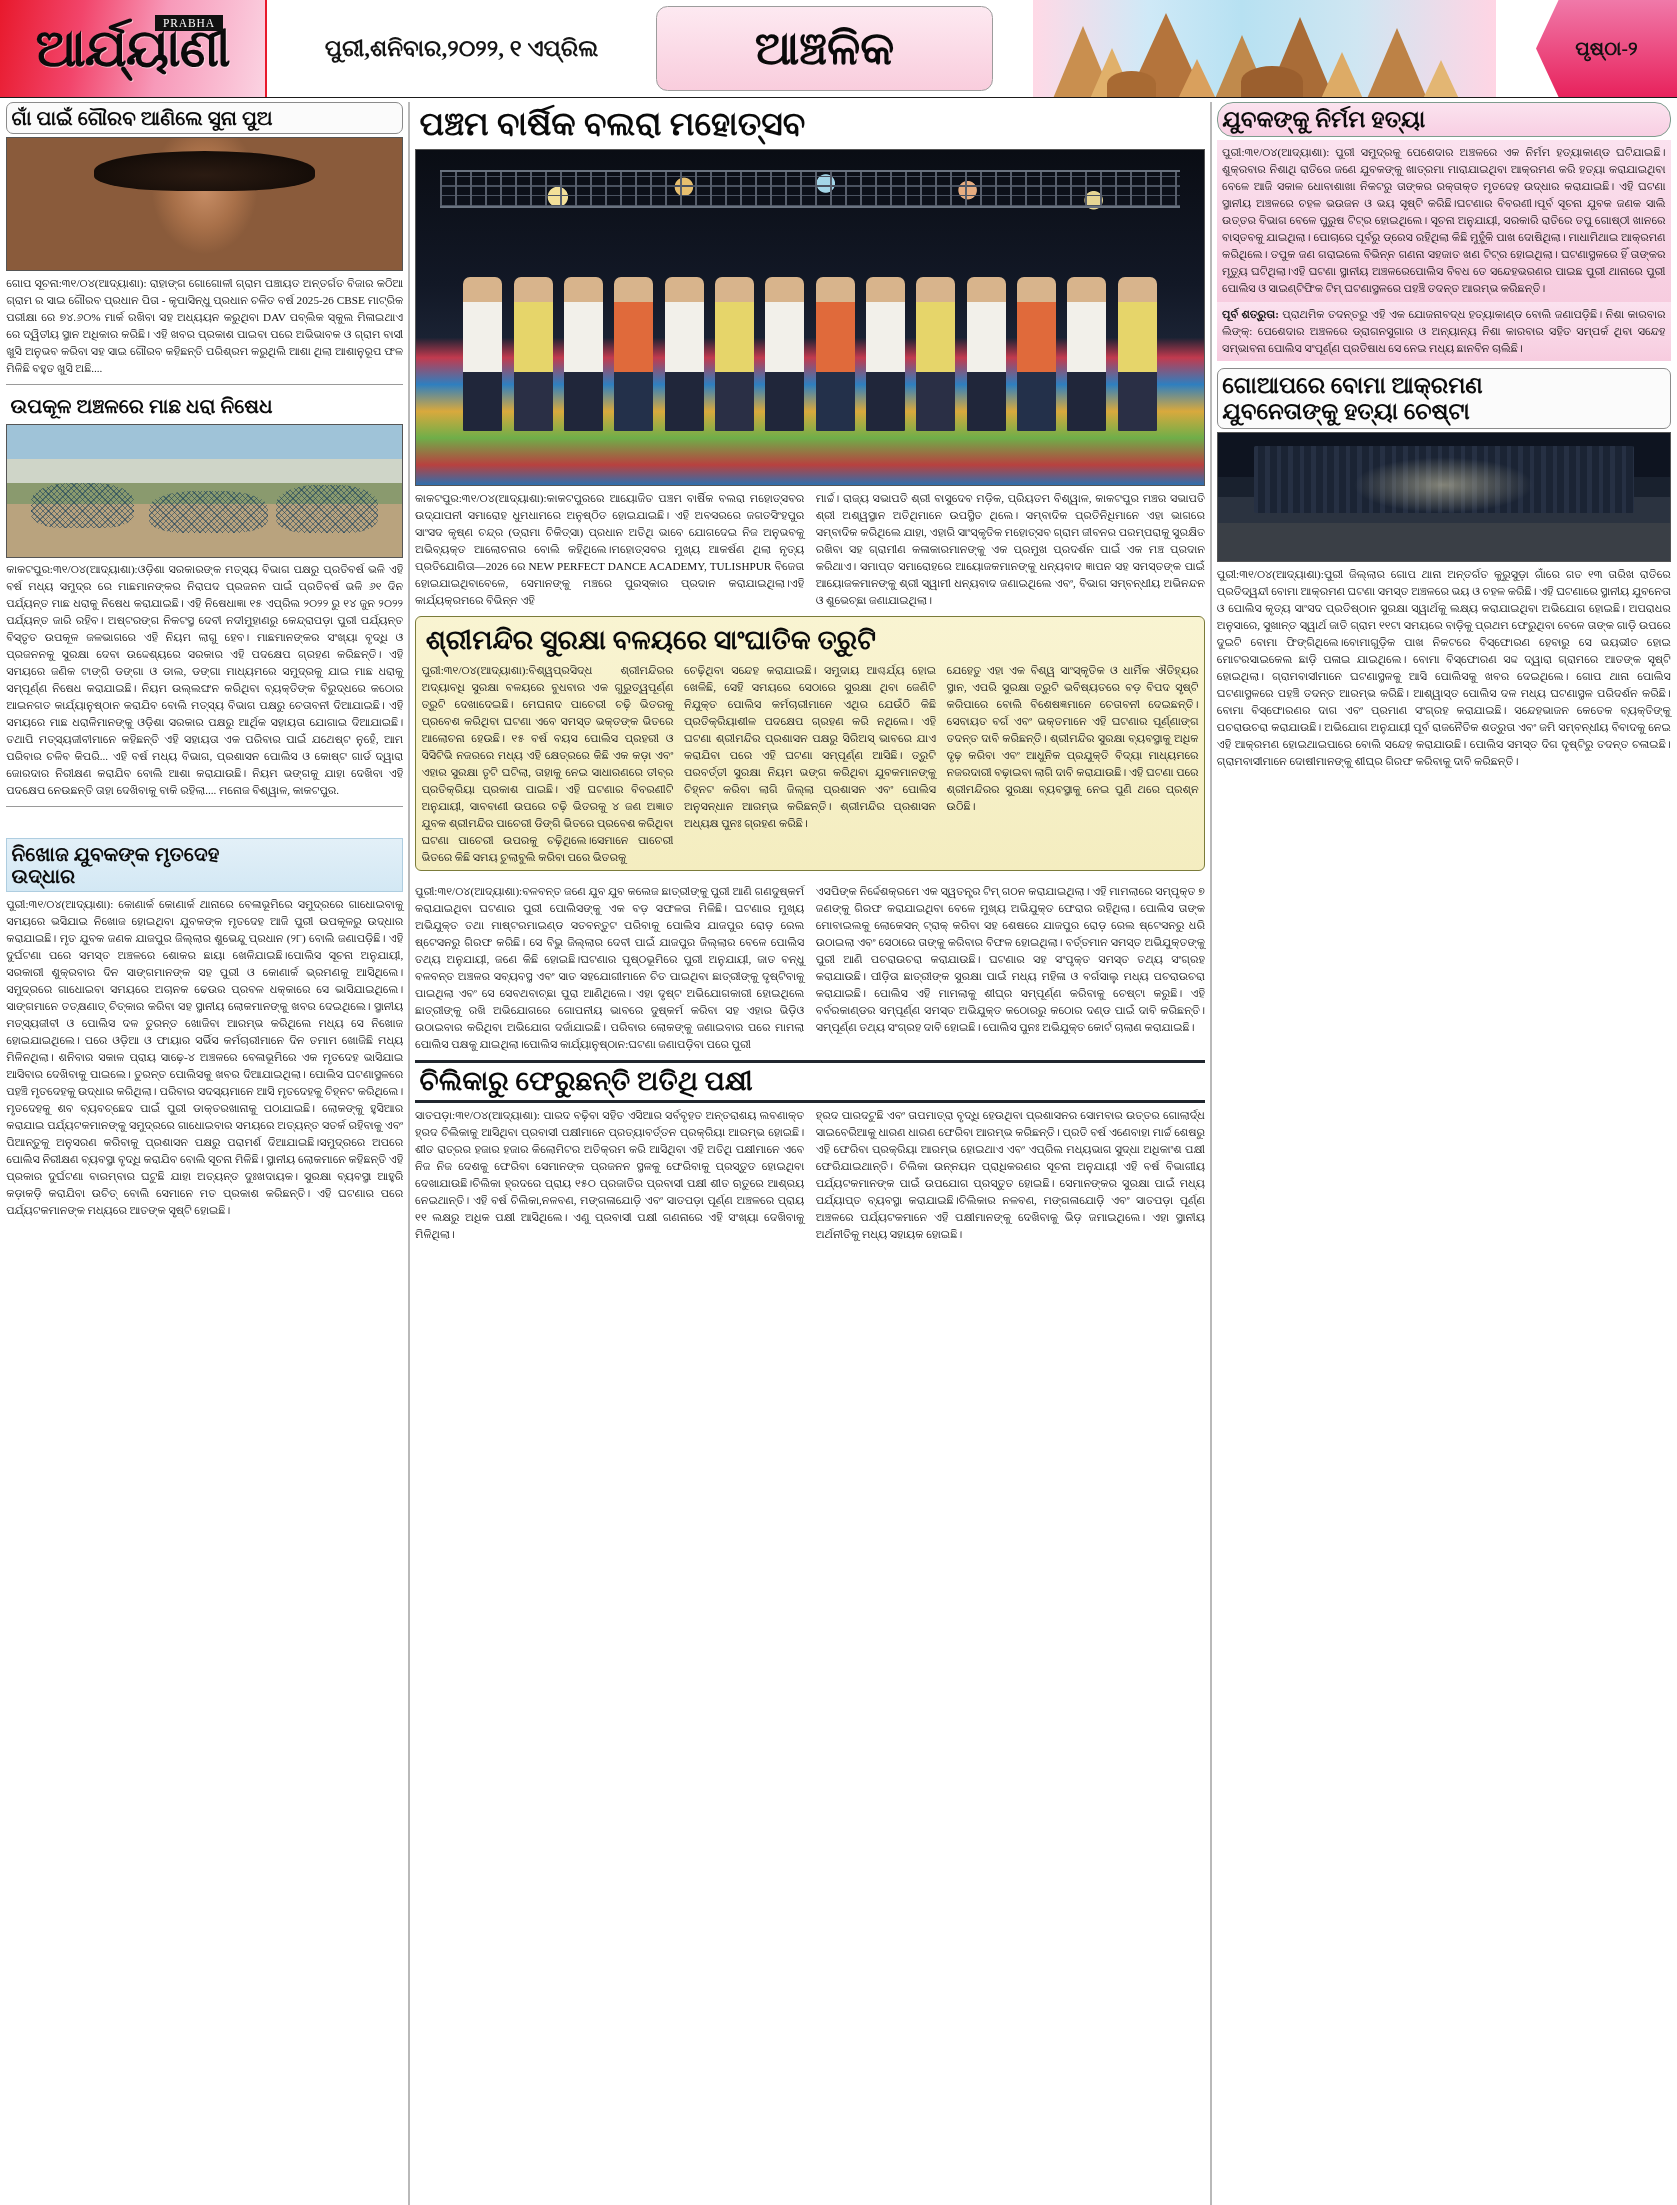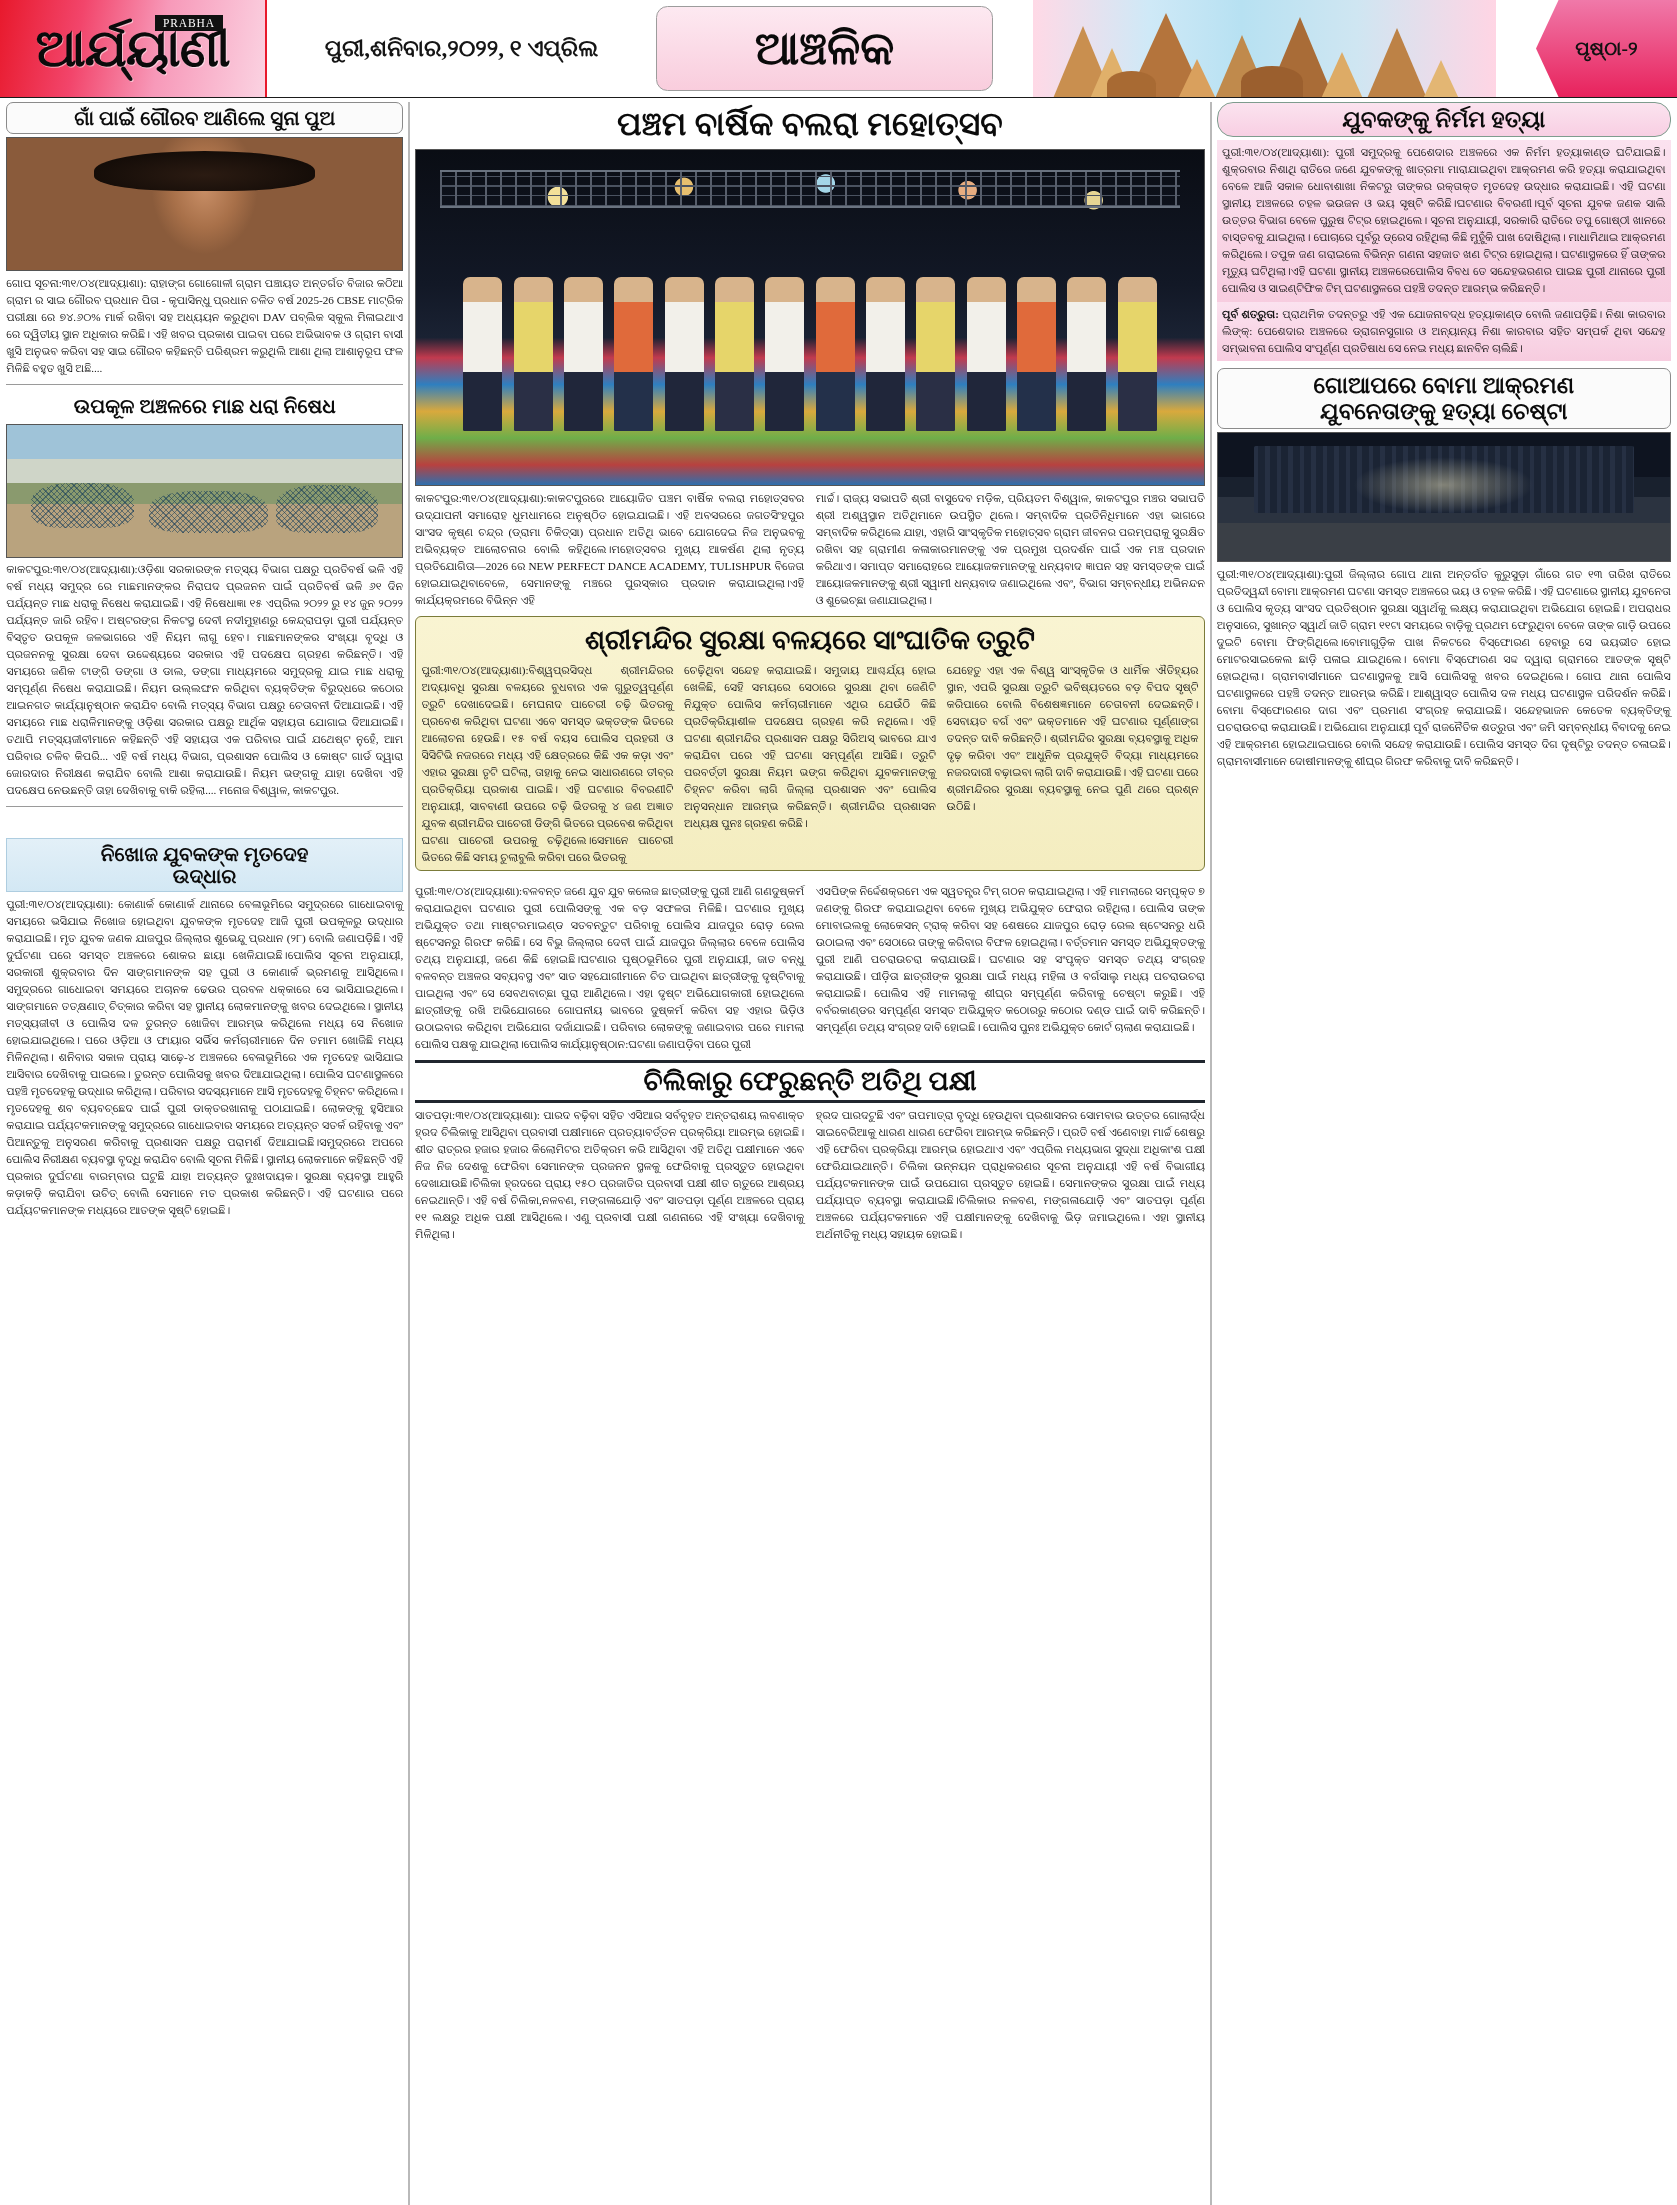--- a/index.html
+++ b/index.html
@@ -99,21 +99,21 @@
   }
   .col-left{ flex:0 0 397px; display:flex; flex-direction:column; gap:4.4px;}
   .col-mid { flex:1 1 auto;  display:flex; flex-direction:column; gap:4.4px;}
   .col-right{flex:0 0 454px;display:flex; flex-direction:column; gap:4.4px;}
 
   .vrule{ flex:0 0 1.3px; background:#b9b9b9; }
 
   
   .block{ position:relative; }
   .hl{
-    text-align:center;
+    text-align:left;
     font-weight:bold;
     color:#0b0b0b;
     line-height:1.12;
     padding:3.5px 4.4px;
     box-sizing:border-box;
   }
   .hl.box-plain{ border:1.3px solid #8b8b8b; border-radius:7px; background:#fbfbfb; }
   .hl.box-pink { border:1.3px solid #7e9c8e; border-radius:16px;
                  background:linear-gradient(180deg,#fbe3ef 0%,#f8cfe3 100%); }
   .hl.box-blue { background:linear-gradient(180deg,#e3f0f8 0%,#d3e8f4 100%);

